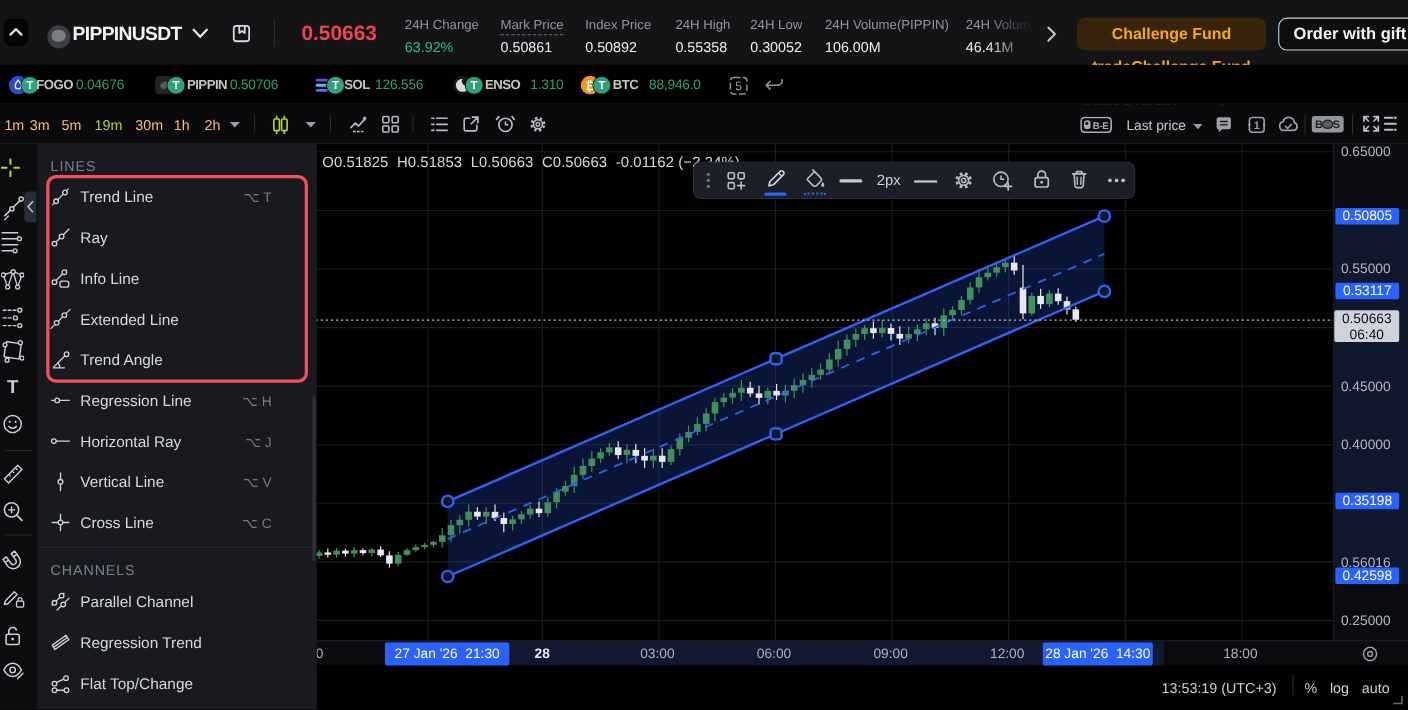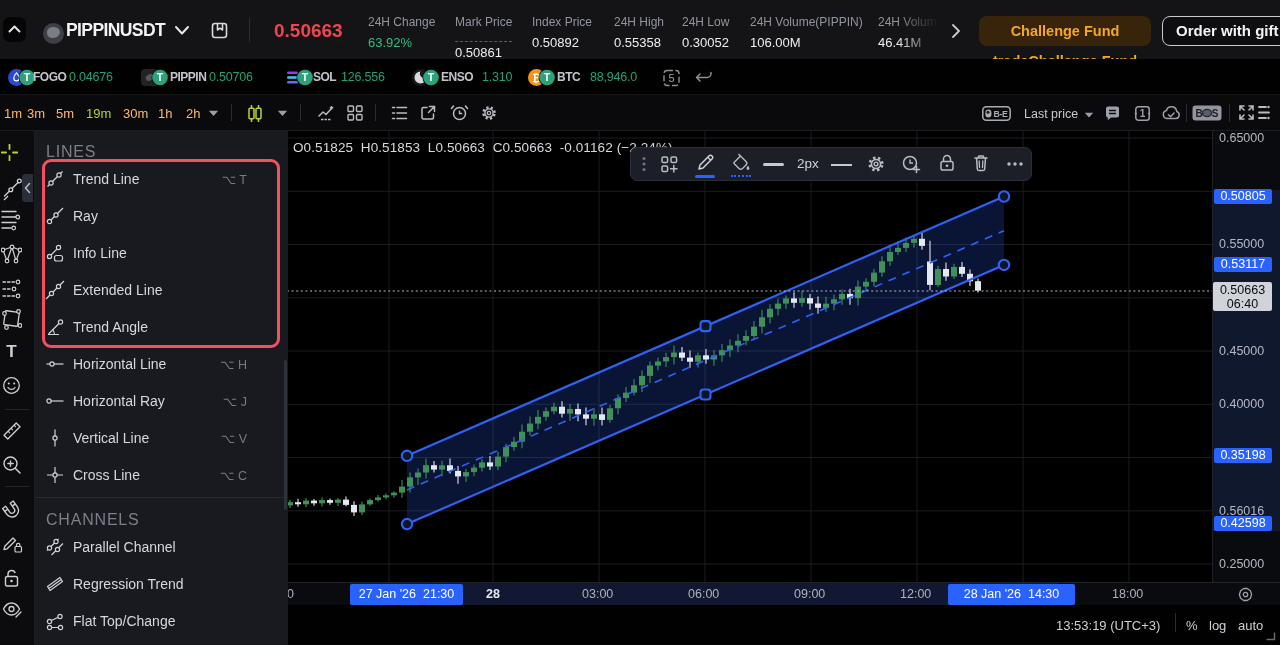--- a/index.html
+++ b/index.html
@@ -37,21 +37,21 @@
 #taxis{left:0;top:582px;width:1280px;height:23px;background:#0a0b0e;border-top:1px solid #212126}
 .tlab{top:5px;font-size:12.5px;color:#aeb2bc;white-space:nowrap}
 .tblue{top:584px;height:21px;background:#2962ff;border-radius:2px;color:#fff;font-size:12.5px;line-height:21px;text-align:center}
 
 #botbar{left:0;top:605px;width:1280px;height:40px;background:#010102}
 .bb{top:618px;font-size:13px;color:#cdd0d6}
 
 #sidebar{left:0;top:131px;width:35px;height:514px;background:#0c0c0e;border-right:1px solid #1d1d21}
 
 #menu{left:35px;top:131px;width:253px;height:514px;background:#191a20}
-.mhead{left:11px;font-size:16px;color:#7b7f8a;letter-spacing:.8px}
+.mhead{left:11px;font-size:13px;color:#7b7f8a;letter-spacing:.8px}
 #redrect{left:42px;top:159px;width:238px;height:189px;border:3px solid #f5505f;border-radius:9px}
 </style></head><body>
 
 <div id="topbar" class="a"></div>
 <div id="backbtn" class="a">
     <svg width="23" height="25" viewBox="0 0 23 25">
       <path d="M6.5 14.5 L11.5 9.5 L16.5 14.5" stroke="#e2e4e8" stroke-width="2" fill="none" stroke-linecap="round" stroke-linejoin="round"></path>
     </svg>
   </div>
 <div class="a" style="left:43px;top:23px;width:21px;height:21px;border-radius:50%;background:#3e3f45"></div>
@@ -64,21 +64,21 @@
     <rect x="1.5" y="1.5" width="14" height="14" rx="2.5" stroke="#d7d9de" stroke-width="1.6" fill="none"></rect>
     <path d="M6.5 1.5 V8 L9 6.2 L11.5 8 V1.5" stroke="#d7d9de" stroke-width="1.6" fill="none" stroke-linejoin="round"></path>
   </svg>
 <div class="a" style="left:249px;top:18px;width:1px;height:24px;background:#2e2e33"></div>
 <div id="lastpx" class="a">0.50663</div>
 <div class="a stat" style="left:368px">
     <div class="l">24H Change</div>
     <div class="v g">63.92%</div>
   </div>
 <div class="a stat" style="left:455px">
-    <div class="l" style="border-bottom:1px dashed #5a5d66;padding-bottom:12px">Mark Price</div>
+    <div class="l" style="border-bottom:1px dashed #5a5d66;padding-bottom:2px">Mark Price</div>
     <div class="v" style="margin-top:3px">0.50861</div>
   </div>
 <div class="a stat" style="left:532px">
     <div class="l">Index Price</div>
     <div class="v">0.50892</div>
   </div>
 <div class="a stat" style="left:614px">
     <div class="l">24H High</div>
     <div class="v">0.55358</div>
   </div>
@@ -480,21 +480,21 @@
 
 <div id="taxis" class="a"></div>
 <div class="a" style="left:350px;top:583px;width:708px;height:22px;background:#121831;z-index:1"></div>
 <div class="a tlab" style="left:280px;top:587px;z-index:2">00</div>
 <div class="a tblue" style="left:350px;width:113px;z-index:3">27 Jan '26&nbsp;&nbsp;21:30</div>
 <div class="a tlab" style="left:486px;top:587px;color:#e7e9ee;font-weight:bold;z-index:2">28</div>
 <div class="a tlab" style="left:582px;top:587px;z-index:2">03:00</div>
 <div class="a tlab" style="left:688px;top:587px;z-index:2">06:00</div>
 <div class="a tlab" style="left:794px;top:587px;z-index:2">09:00</div>
 <div class="a tlab" style="left:900px;top:587px;z-index:2">12:00</div>
-<div class="a tblue" style="left:948px;width:127px;z-index:3">28 Jan '26&nbsp;&nbsp;14:30</div>
+<div class="a tblue" style="left:948px;width:100px;z-index:3">28 Jan '26&nbsp;&nbsp;14:30</div>
 <div class="a tlab" style="left:1112px;top:587px;z-index:2">18:00</div>
 <svg class="a" style="left:1238px;top:587px;z-index:2" width="15" height="15" viewBox="0 0 15 15">
     <path d="M5.8 1.5 h3.4 l3.2 2.3 l1.2 3.7 l-1.2 3.7 l-3.2 2.3 H5.8 l-3.2 -2.3 L1.4 7.5 l1.2 -3.7 Z" stroke="#9da0a8" stroke-width="1.3" fill="none" stroke-linejoin="round"></path>
     <circle cx="7.5" cy="7.5" r="2.2" stroke="#9da0a8" stroke-width="1.3" fill="none"></circle>
   </svg>
 
 <div id="botbar" class="a"></div>
 <div class="a bb" style="left:1056px">13:53:19 (UTC+3)</div>
 <div class="a" style="left:1175px;top:613px;width:1px;height:19px;background:#2c2c31"></div>
 <div class="a bb" style="left:1186px">%</div>
@@ -675,21 +675,21 @@
 <svg class="a" style="left:45px;top:317px;z-index:11" width="20" height="20" viewBox="0 0 20 20">
     <path d="M3 17.5 h11 M3.5 17 L15 5.5" stroke="#d0d3da" stroke-width="1.2" fill="none"></path>
     <path d="M9.5 17.5 a7 7 0 0 0 -2.1 -5" stroke="#d0d3da" stroke-width="1.1" fill="none"></path>
     <circle cx="15.5" cy="5" r="2.1" fill="#14161d" stroke="#d0d3da" stroke-width="1.2"></circle>
   </svg>
 <div class="a" style="left:73px;top:319px;font-size:14px;color:#d5d8e0;z-index:11;white-space:nowrap">Trend Angle</div>
 <svg class="a" style="left:45px;top:354px;z-index:11" width="20" height="20" viewBox="0 0 20 20">
     <path d="M1.5 10 h17" stroke="#d0d3da" stroke-width="1.2"></path>
     <circle cx="7" cy="10" r="2.1" fill="#14161d" stroke="#d0d3da" stroke-width="1.2"></circle>
   </svg>
-<div class="a" style="left:73px;top:356px;font-size:14px;color:#d5d8e0;z-index:11;white-space:nowrap">Horizontal Line</div>
+<div class="a" style="left:73px;top:356px;font-size:14px;color:#d5d8e0;z-index:11;white-space:nowrap">Regression Line</div>
 <div class="a" style="left:190px;top:357px;width:57px;text-align:right;font-size:12.5px;color:#757984;z-index:11">⌥ H</div>
 <svg class="a" style="left:45px;top:391px;z-index:11" width="20" height="20" viewBox="0 0 20 20">
     <path d="M4.5 10 h14" stroke="#d0d3da" stroke-width="1.2"></path>
     <circle cx="4" cy="10" r="2.1" fill="#14161d" stroke="#d0d3da" stroke-width="1.2"></circle>
   </svg>
 <div class="a" style="left:73px;top:393px;font-size:14px;color:#d5d8e0;z-index:11;white-space:nowrap">Horizontal Ray</div>
 <div class="a" style="left:190px;top:394px;width:57px;text-align:right;font-size:12.5px;color:#757984;z-index:11">⌥ J</div>
 <svg class="a" style="left:45px;top:428px;z-index:11" width="20" height="20" viewBox="0 0 20 20">
     <path d="M10 1.5 v17" stroke="#d0d3da" stroke-width="1.2"></path>
     <circle cx="10" cy="10" r="2.1" fill="#14161d" stroke="#d0d3da" stroke-width="1.2"></circle>

